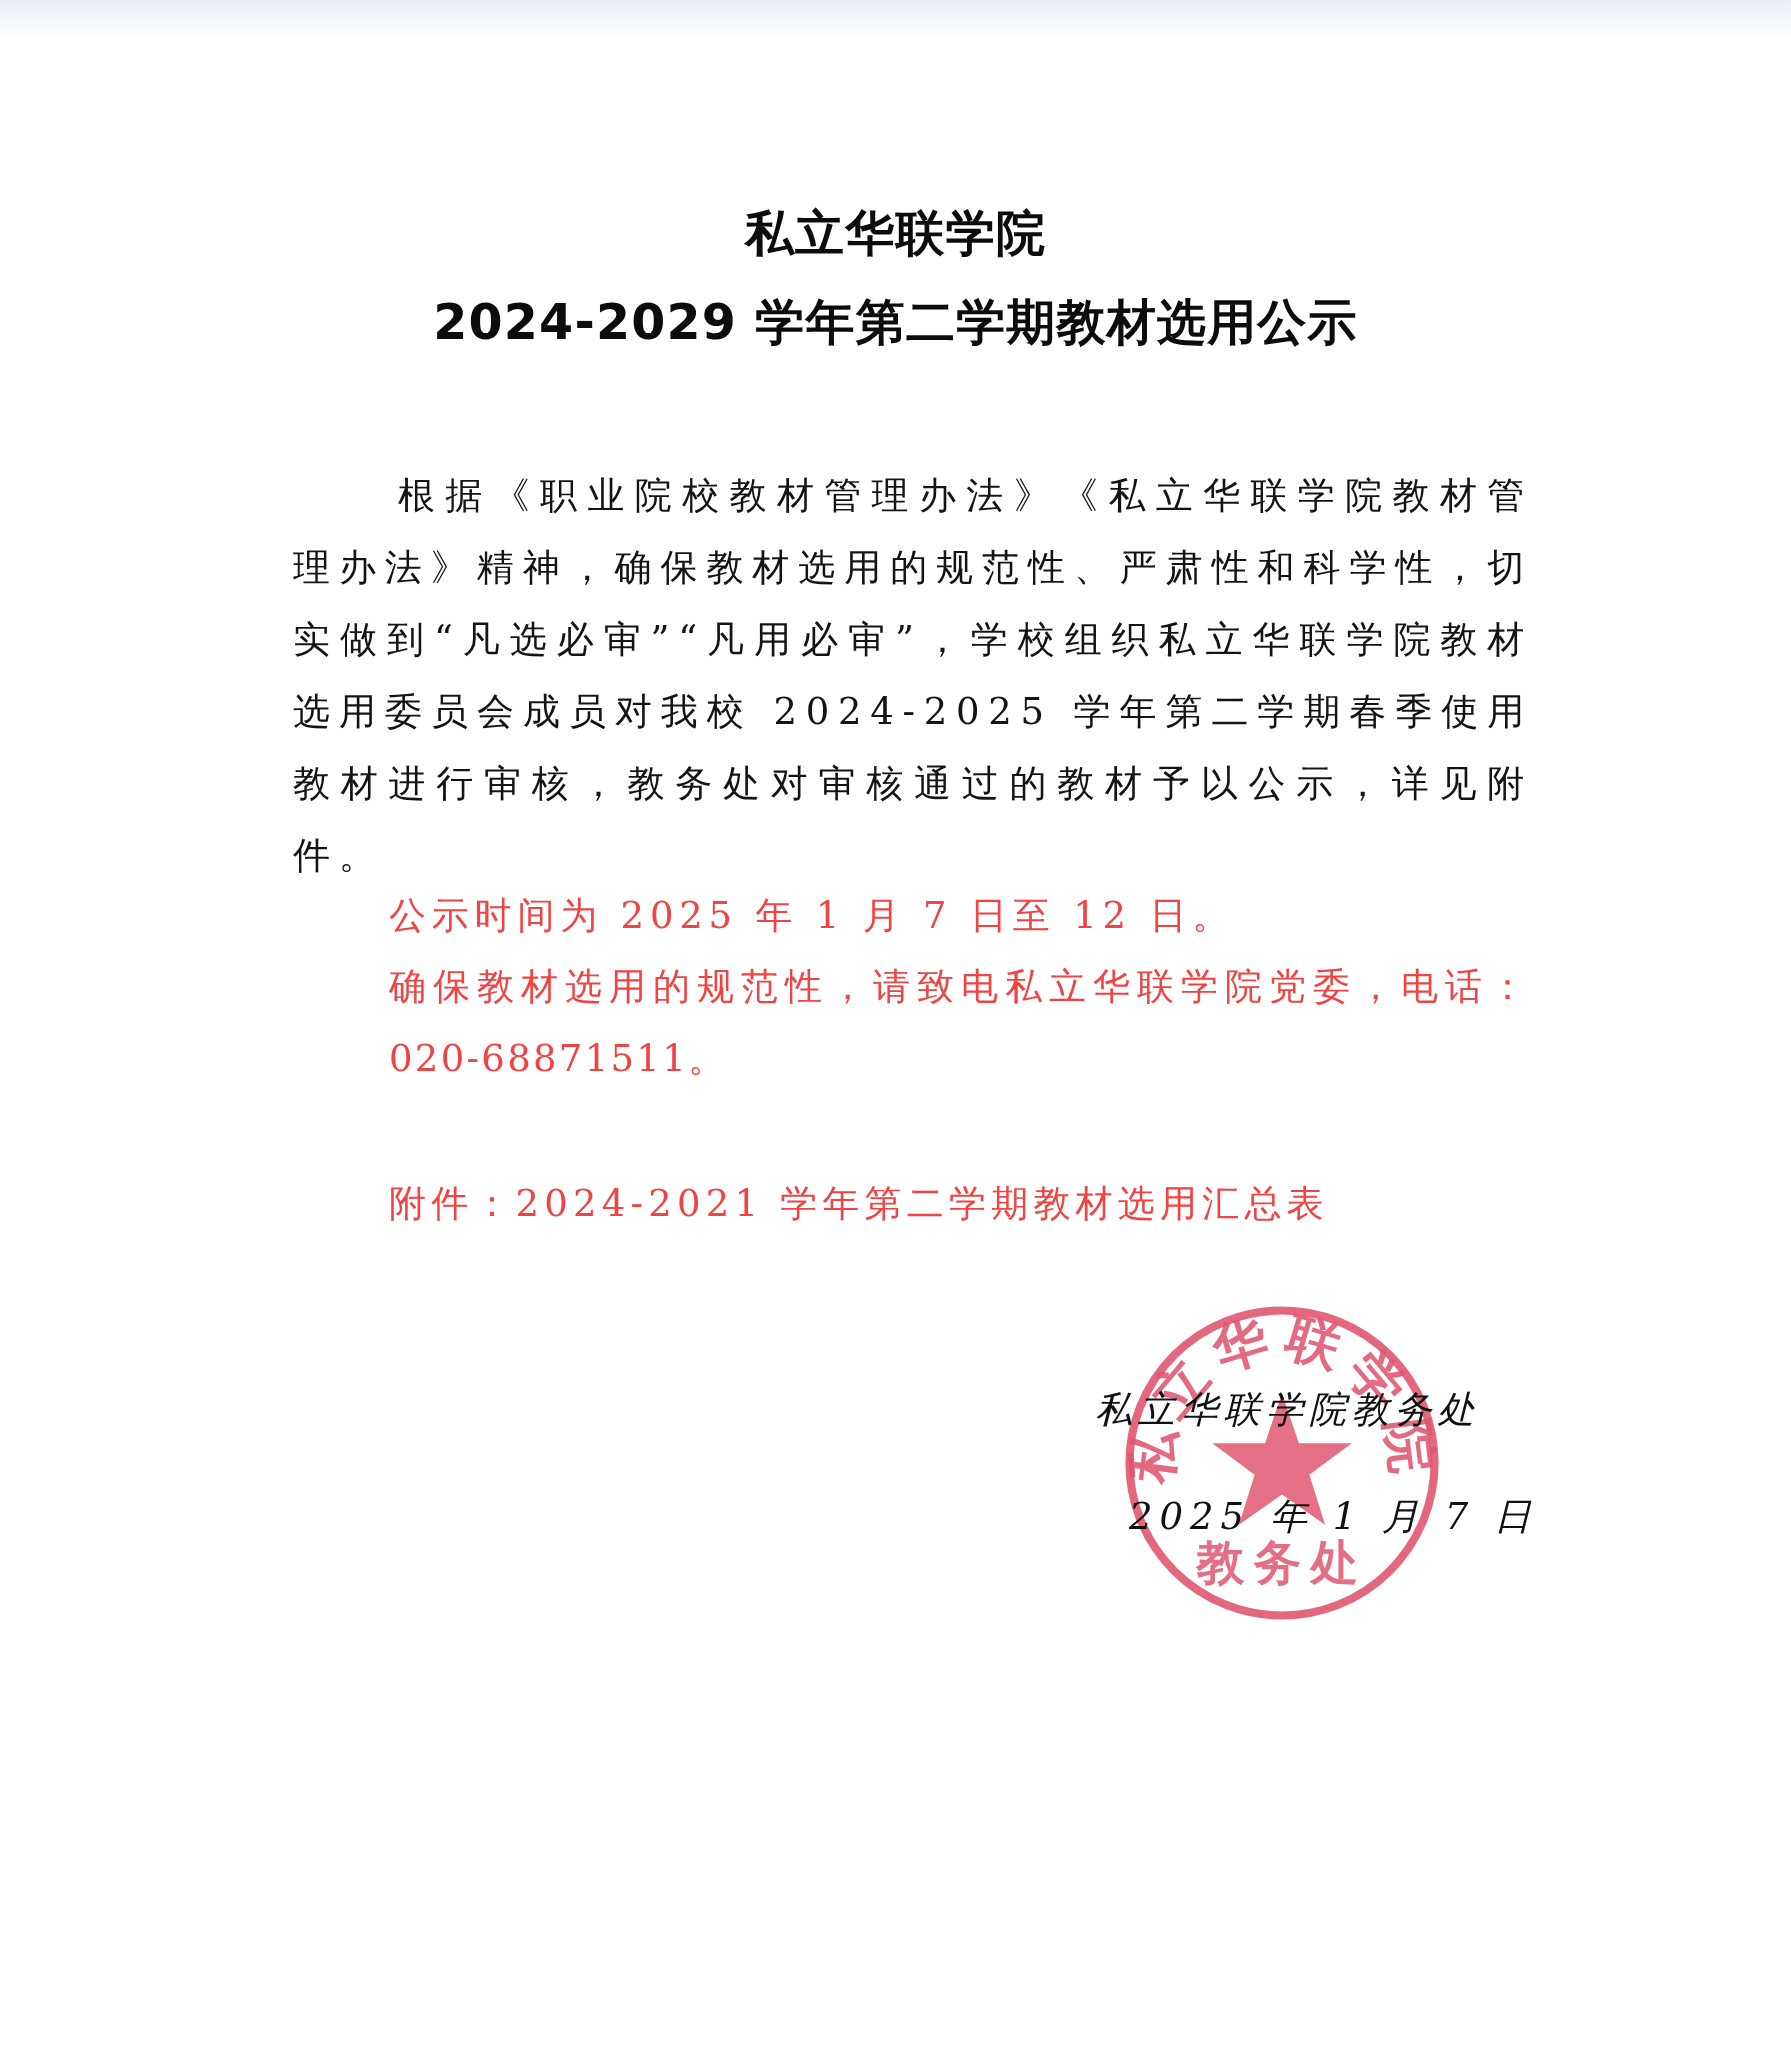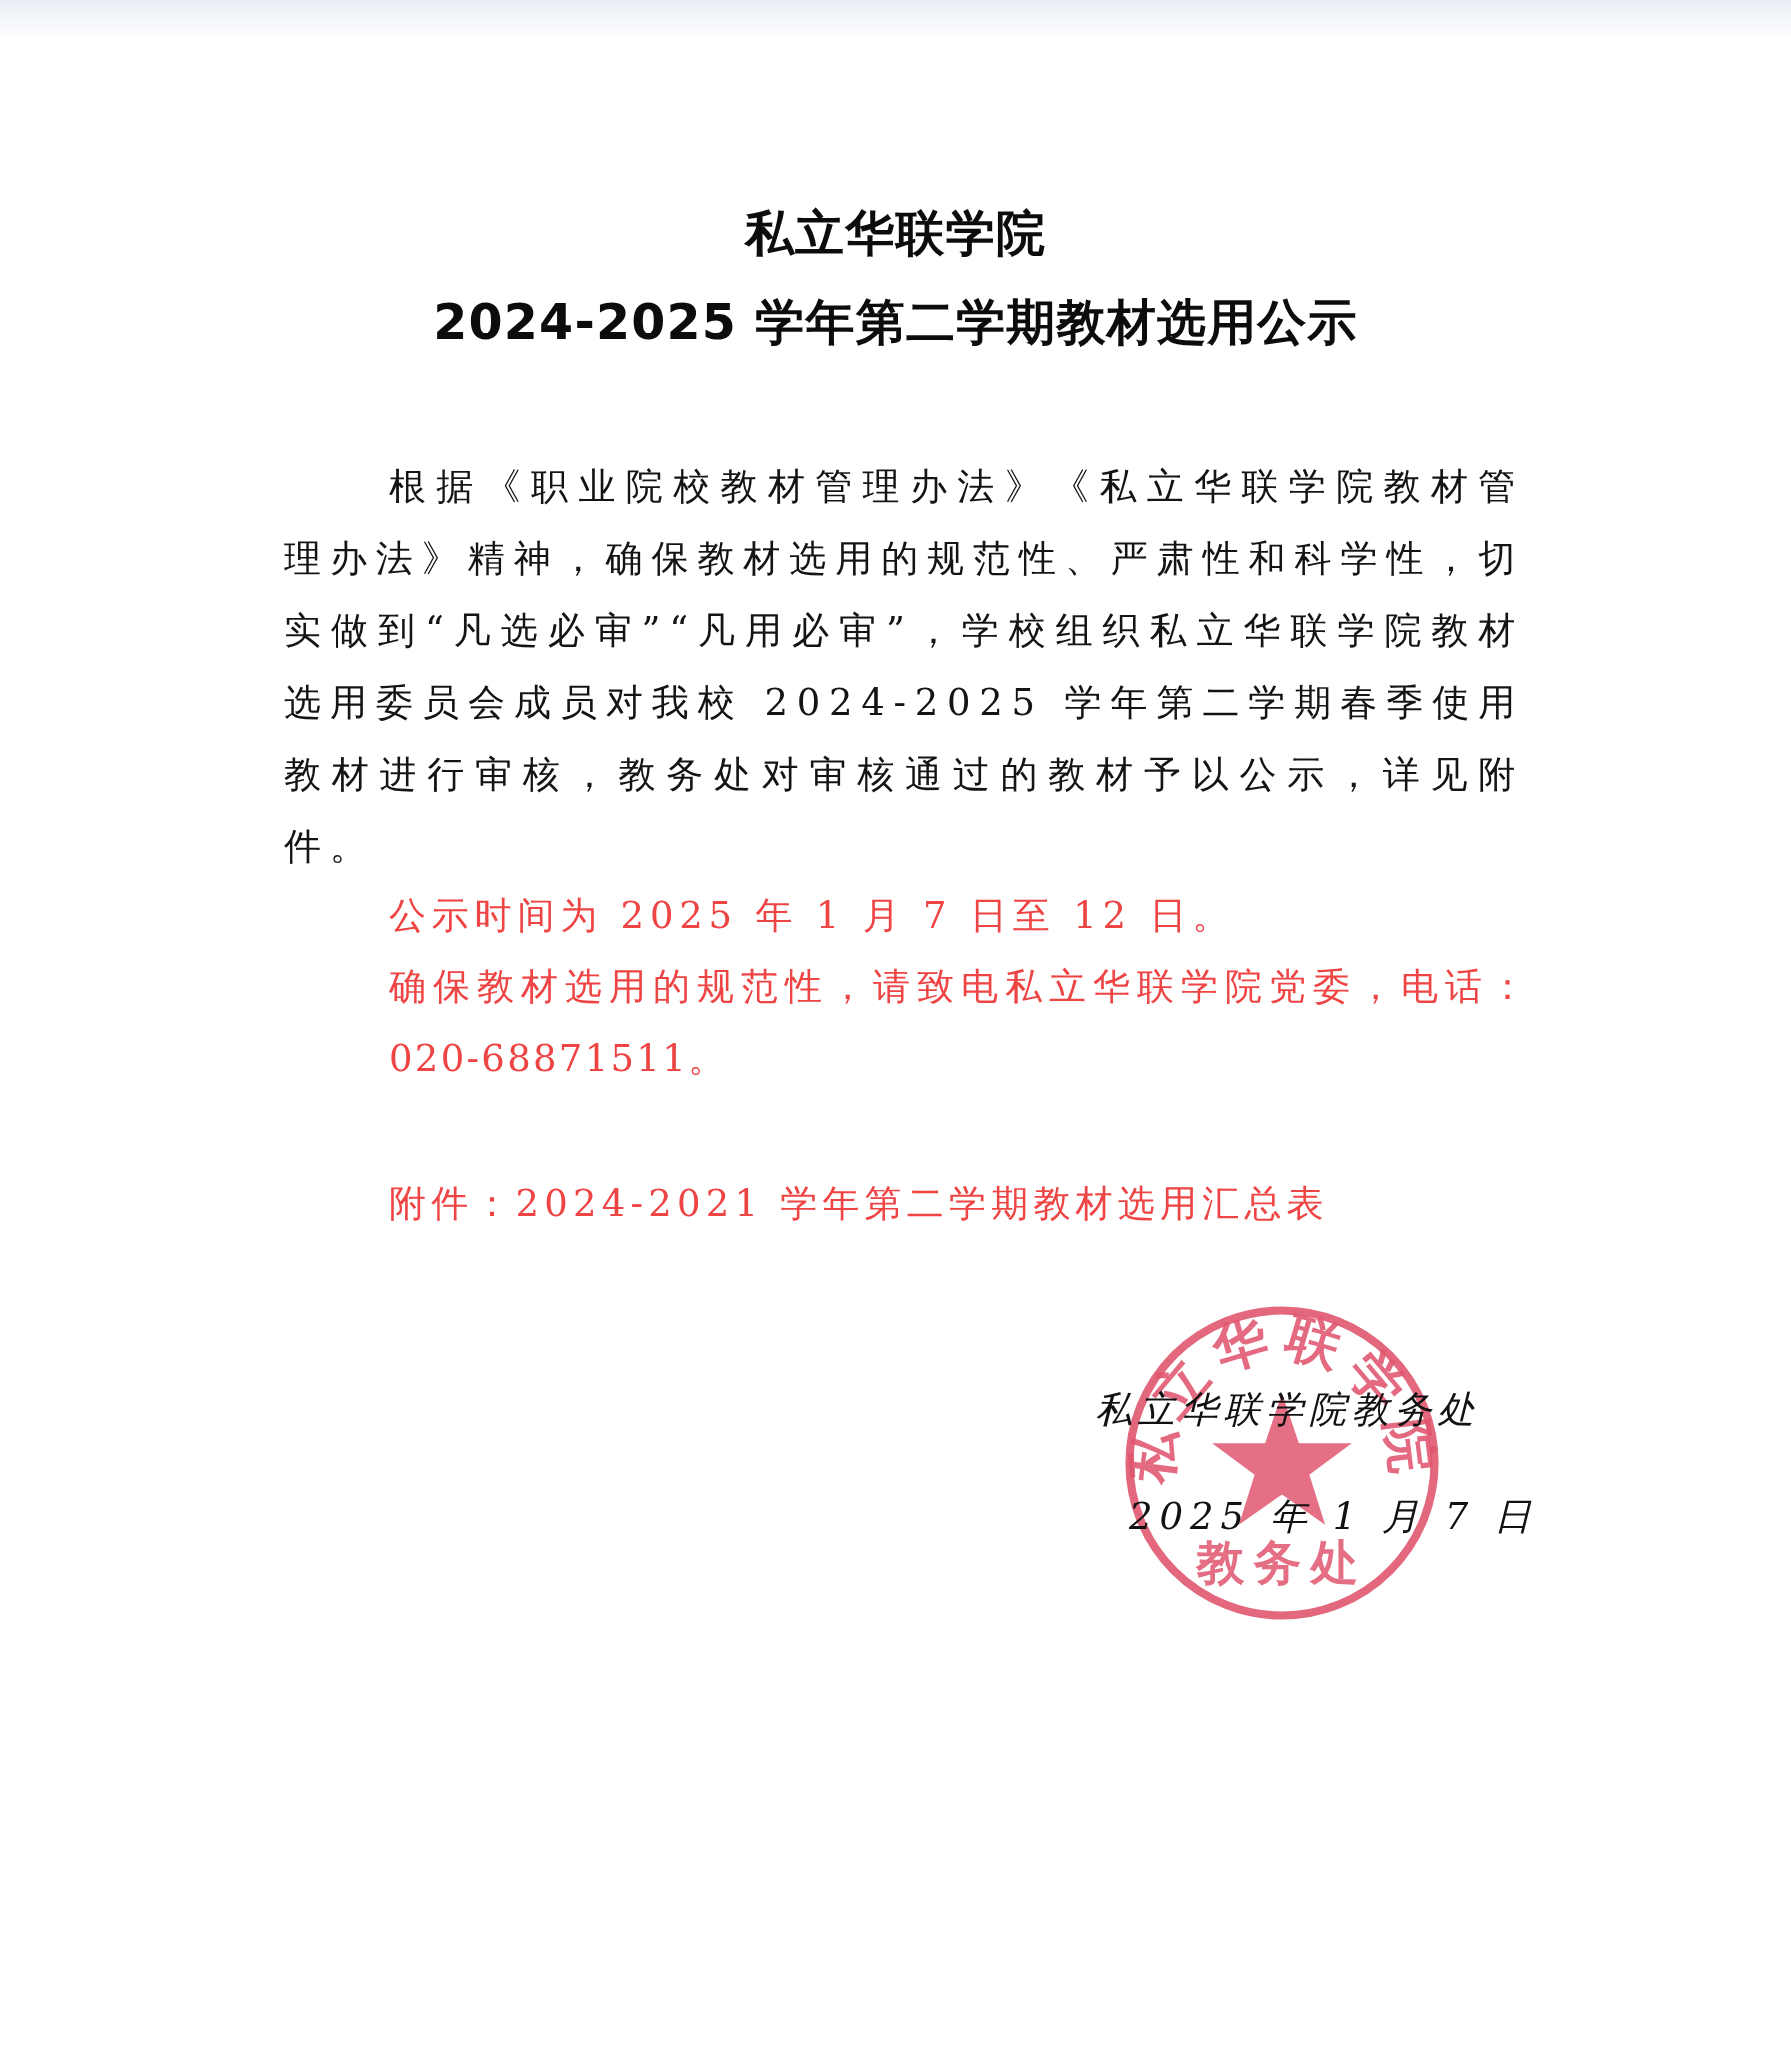--- a/index.html
+++ b/index.html
@@ -80,23 +80,23 @@
     }
     .sig-org { left: 1095px; top: 1385px; }
     .sig-date { left: 1129px; top: 1492px; letter-spacing: 7px; }
   </style>
 </head>
 <body>
 
 <div class="scan-edge"></div>
 
 <h1 class="title title-1">私立华联学院</h1>
-<h1 class="title title-2">2024-2025 学年第二学期教材选用公示</h1>
+<h1 class="title title-2">2024-2029 学年第二学期教材选用公示</h1>
 
-<p class="body-text para-1" style="margin:0;">根据《职业院校教材管理办法》《私立华联学院教材管理办法》精神，确保教材选用的规范性、严肃性和科学性，切实做到“凡选必审”“凡用必审”，学校组织私立华联学院教材选用委员会成员对我校 2024-2025 学年第二学期春季使用教材进行审核，教务处对审核通过的教材予以公示，详见附件。</p>
+<p class="body-text para-1" style="margin:9px;">根据《职业院校教材管理办法》《私立华联学院教材管理办法》精神，确保教材选用的规范性、严肃性和科学性，切实做到“凡选必审”“凡用必审”，学校组织私立华联学院教材选用委员会成员对我校 2024-2025 学年第二学期春季使用教材进行审核，教务处对审核通过的教材予以公示，详见附件。</p>
 
 <div class="line notice-time">公示时间为 2025 年 1 月 7 日至 12 日。</div>
 <div class="line notice-contact">确保教材选用的规范性，请致电私立华联学院党委，电话：</div>
 <div class="line notice-phone">020-68871511。</div>
 
 <div class="line attachment">附件：2024-2021 学年第二学期教材选用汇总表</div>
 
 <svg class="seal" viewBox="0 0 560 560" xmlns="http://www.w3.org/2000/svg">
   <defs>
     <path id="sealArc" d="M 95 330 A 190 190 0 1 1 465 330"></path>

